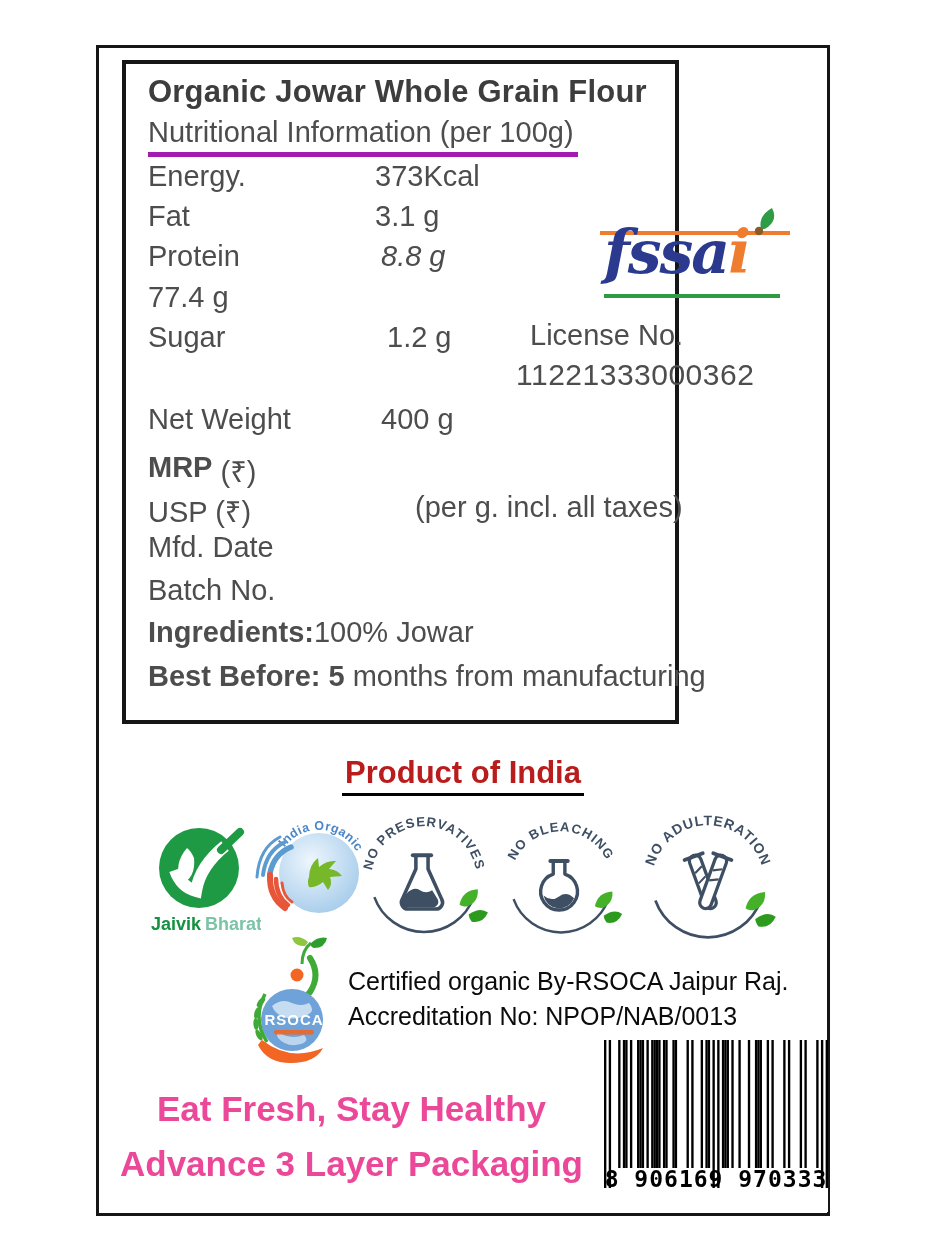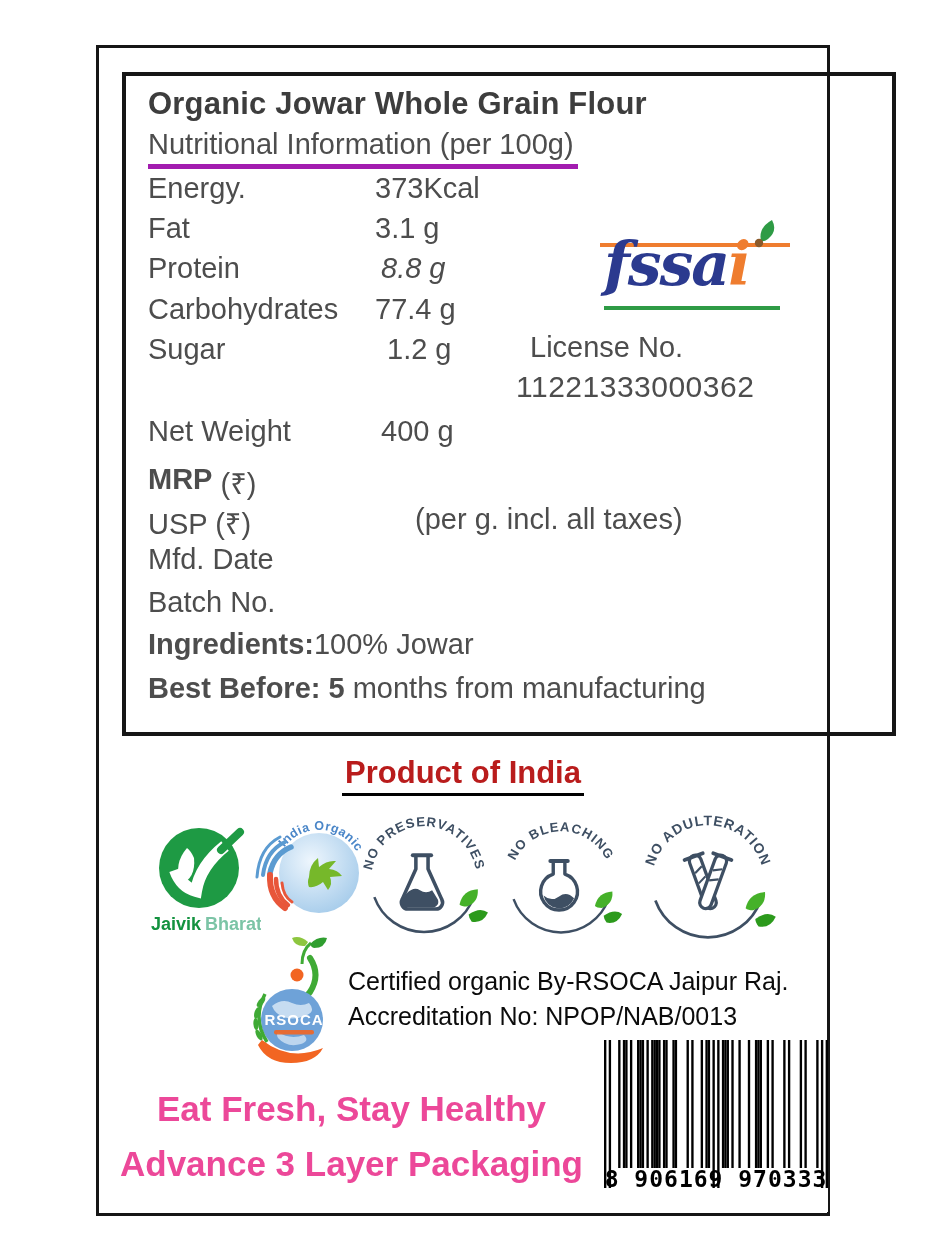--- a/index.html
+++ b/index.html
@@ -5,21 +5,21 @@
   * { margin:0; padding:0; box-sizing:border-box; }
   html,body { width:940px; height:1253px; background:#fff; overflow:hidden;
     font-family:"Liberation Sans", sans-serif; }
   .page { position:relative; width:940px; height:1253px; background:#fff; }
 
   
   .label-border { position:absolute; left:96px; top:45px; width:734px; height:1171px;
     border:3px solid #161616; background:#fff; }
 
   
-  .nutrition-box { position:absolute; left:23px; top:24px; width:774px; height:664px;
+  .nutrition-box { position:absolute; left:23px; top:12px; width:557px; height:664px;
     border:4px solid #161616; }
   .nb-title { position:absolute; left:22px; top:10px; font-size:31px; font-weight:bold;
     color:#3d3d3d; white-space:nowrap; letter-spacing:.2px; }
   .nb-heading { position:absolute; left:22px; top:52px; font-size:29px; color:#4d4d4d;
     white-space:nowrap; border-bottom:5px solid #a21caf; padding:0 4px 3px 0; }
   .nrow { position:absolute; left:22px; font-size:29px; color:#4d4d4d; white-space:nowrap;
     display:flex; }
   .nrow .nl { width:227px; flex:none; }
   .r0 { top:96px; } .r1 { top:136px; } .r2 { top:176px; } .r3 { top:217px; } .r4 { top:257px; }
   .row-netweight { top:339px; }
@@ -89,21 +89,20 @@
       </div>
       <div class="nrow r1">
         <span class="nl">Fat</span>
         <span class="nv">3.1 g</span>
       </div>
       <div class="nrow r2">
         <span class="nl">Protein</span>
         <span class="nv" style="padding-left:6px;font-style:italic;">8.8 g</span>
       </div>
       <div class="nrow r3">
-        <span class="nl">Carbohydrates</span>
         <span class="nv">77.4 g</span>
       </div>
       <div class="nrow r4">
         <span class="nl">Sugar</span>
         <span class="nv" style="padding-left:12px;">1.2 g</span>
       </div>
 
       <div class="nrow row-netweight">
         <span class="nl">Net Weight</span>
         <span class="nv" style="padding-left:6px;">400 g</span>

